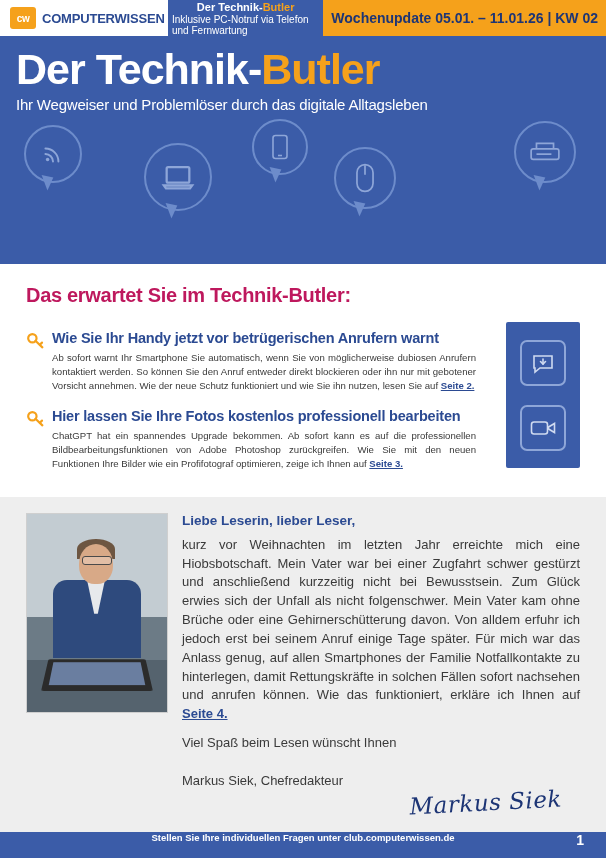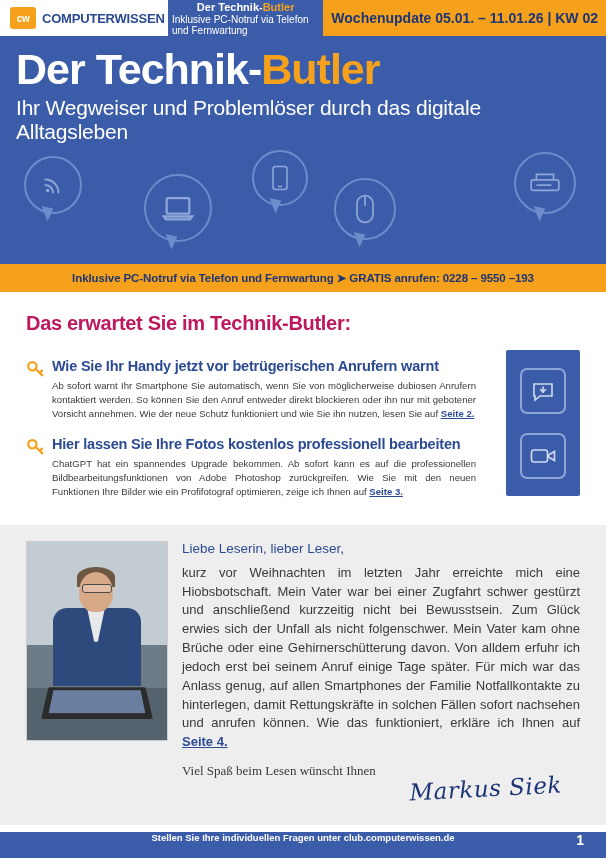--- a/index.html
+++ b/index.html
@@ -106,21 +106,21 @@
     line-height: 1.02;
     font-weight: bold;
     color: #ffffff;
     letter-spacing: -1px;
   }
   .hero h1 .accent {
     color: #f5a11b;
   }
   .hero .sub {
     margin-top: 4px;
-    font-size: 21px;
+    font-size: 15px;
     color: #ffffff;
     font-weight: normal;
     letter-spacing: -0.2px;
   }
   .bubbles {
     position: relative;
     height: 112px;
     margin-top: 6px;
   }
   .bubble {
@@ -307,30 +307,30 @@
     position: absolute;
     left: 6px; top: 4px; right: 6px; bottom: 6px;
     background: #6a7ea0;
   }
 
   .edit-body { flex: 1; }
   .edit-body h3 {
     margin: 0 0 8px 0;
     font-size: 13.5px;
     color: #2b4a92;
-    font-weight: normal;
+    font-weight: bold;
   }
   .edit-body p {
     margin: 0 0 10px 0;
     font-size: 13px;
     line-height: 1.45;
     color: #3a3a3a;
     text-align: justify;
   }
-  .edit-body p.tight { margin-bottom: 6px; font-family: Liberation Serif, serif; }
+  .edit-body p.tight { margin-bottom: 19px; }
   .signature {
     font-family: "DejaVu Serif", serif;
     font-style: italic;
     font-size: 23px;
     color: #1d3575;
     text-align: right;
     margin-top: -6px;
     padding-right: 18px;
     letter-spacing: 0.5px;
     transform: rotate(-3deg);
@@ -416,21 +416,20 @@
         <div class="tail" style="left:16px;"></div>
         <svg width="32" height="26" viewBox="0 0 30 22" fill="none" stroke="#8ea6d8" stroke-width="1.6">
           <rect x="2" y="8" width="26" height="10" rx="2"></rect>
           <path d="M7 8V3h16v5"></path>
           <line x1="7" y1="13" x2="21" y2="13"></line>
         </svg>
       </div>
     </div>
   </div>
 
-  <div class="strip">Inklusive PC-Notruf via Telefon und Fernwartung ➤ GRATIS anrufen: 0228 – 9550 –193</div>
 
   <div class="content">
     <h2>Das erwartet Sie im Technik-Butler:</h2>
 
     <div class="sidebox">
       <div class="ic">
         <svg width="24" height="24" viewBox="0 0 24 24" fill="none" stroke="#cfdaf0" stroke-width="1.6" stroke-linecap="round">
           <path d="M3 5h18v12H9l-5 4v-4H3z"></path>
           <path d="M12 8v5"></path>
             <path d="M9.5 10.5L12 13l2.5-2.5"></path>
@@ -482,20 +481,21 @@
       <div class="shirt"></div>
       <div class="hair"></div>
       <div class="head"></div>
       <div class="glasses"></div>
       <div class="laptop"></div>
     </div>
     <div class="edit-body">
       <h3>Liebe Leserin, lieber Leser,</h3>
       <p><span>kurz vor Weihnachten im letzten Jahr erreichte mich eine Hiobsbotschaft. Mein Vater war bei einer Zugfahrt schwer gestürzt und anschließend kurzzeitig nicht bei Bewusstsein. Zum Glück erwies sich der Unfall als nicht folgenschwer. Mein Vater kam ohne Brüche oder eine Gehirnerschütterung davon. Von alldem erfuhr ich jedoch erst bei seinem Anruf einige Tage später. Für mich war das Anlass genug, auf allen Smartphones der Familie Notfallkontakte zu hinterlegen, damit Rettungskräfte in solchen Fällen sofort nachsehen und anrufen können. Wie das funktioniert, erkläre ich Ihnen auf</span> <span class="pagelink">Seite 4.</span></p>
       <p class="tight">Viel Spaß beim Lesen wünscht Ihnen</p>
+      <p>Markus Siek, Chefredakteur</p>
       <div class="signature">Markus Siek</div>
     </div>
   </div>
 
   <div class="footer">
     <span>Stellen Sie Ihre individuellen Fragen unter club.computerwissen.de</span>
     <span class="pg">1</span>
   </div>
 
 </div>

